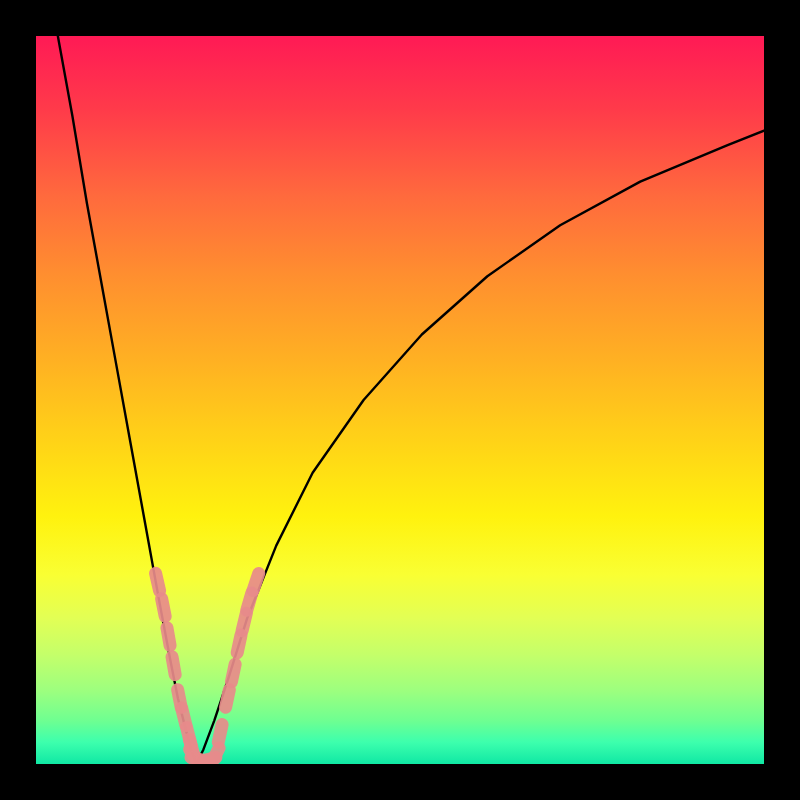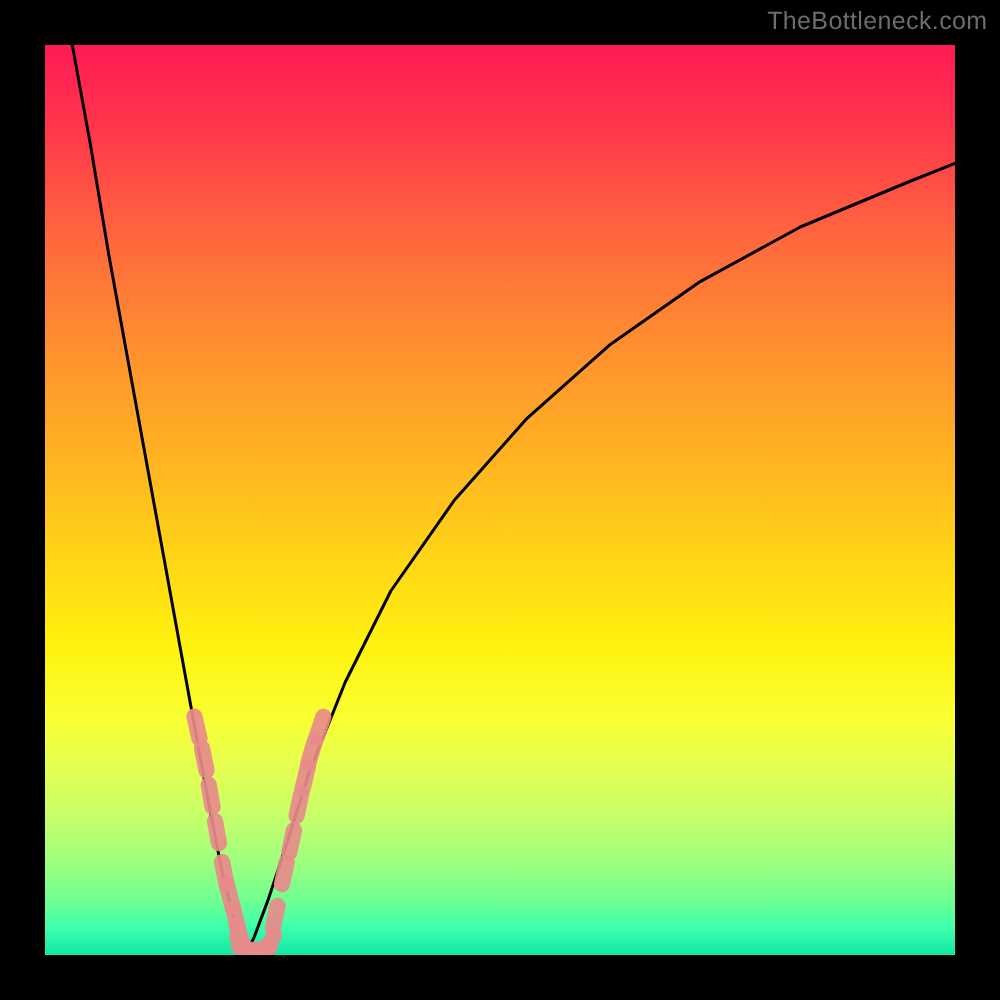--- a/index.html
+++ b/index.html
@@ -86,15 +86,14 @@
           <line x1="189.56" y1="671.28" x2="193.37" y2="653.68" stroke="#e88b8b" stroke-width="13" stroke-linecap="round" opacity="0.92"></line>
           <line x1="195.41" y1="645.80" x2="199.17" y2="628.20" stroke="#e88b8b" stroke-width="13" stroke-linecap="round" opacity="0.92"></line>
           <line x1="201.23" y1="616.68" x2="205.00" y2="599.08" stroke="#e88b8b" stroke-width="13" stroke-linecap="round" opacity="0.92"></line>
           <line x1="206.10" y1="594.79" x2="210.32" y2="577.29" stroke="#e88b8b" stroke-width="13" stroke-linecap="round" opacity="0.92"></line>
           <line x1="210.79" y1="574.30" x2="215.82" y2="557.01" stroke="#e88b8b" stroke-width="13" stroke-linecap="round" opacity="0.92"></line>
           <line x1="217.01" y1="554.54" x2="222.70" y2="537.46" stroke="#e88b8b" stroke-width="13" stroke-linecap="round" opacity="0.92"></line>
         </g>
     </svg>
   </div>
 
-  <div class="watermark">TheBottleneck.com</div>
 
 </div>
 
 </body></html>

